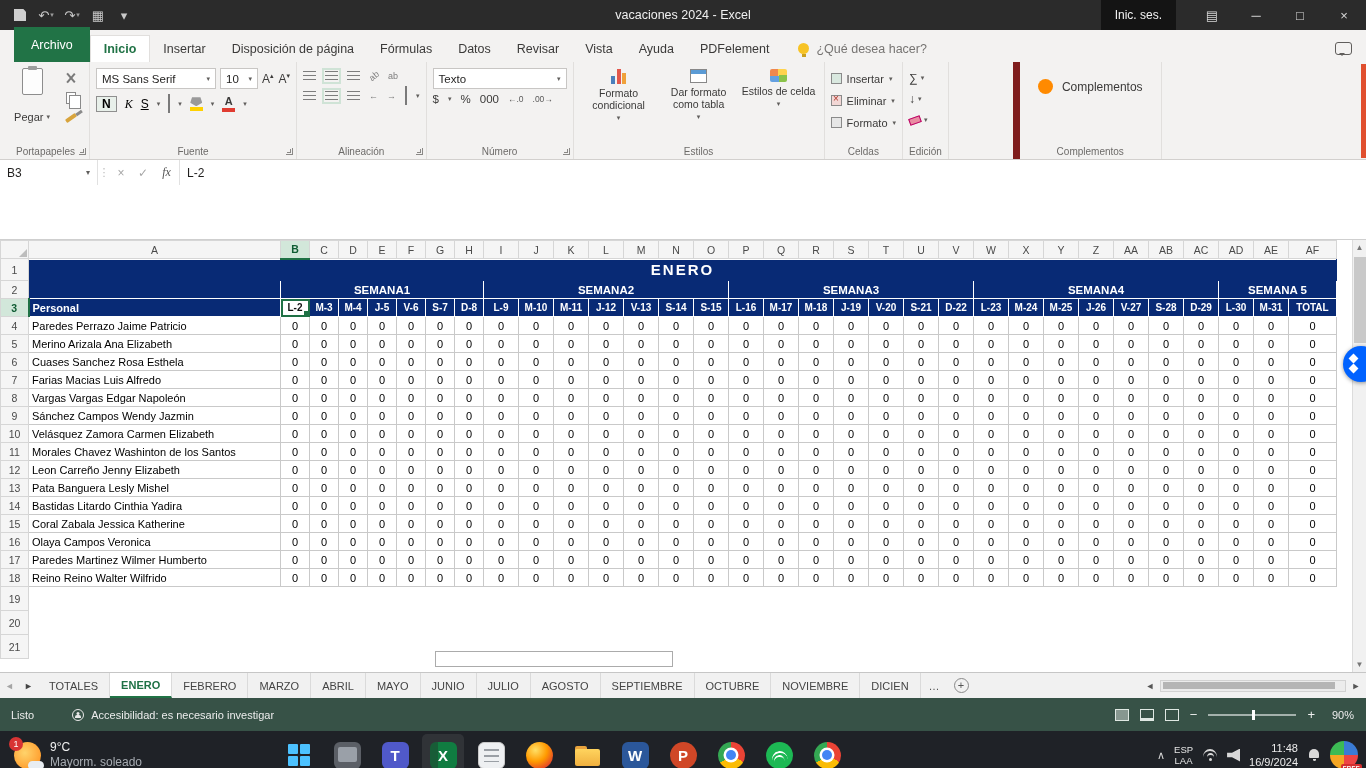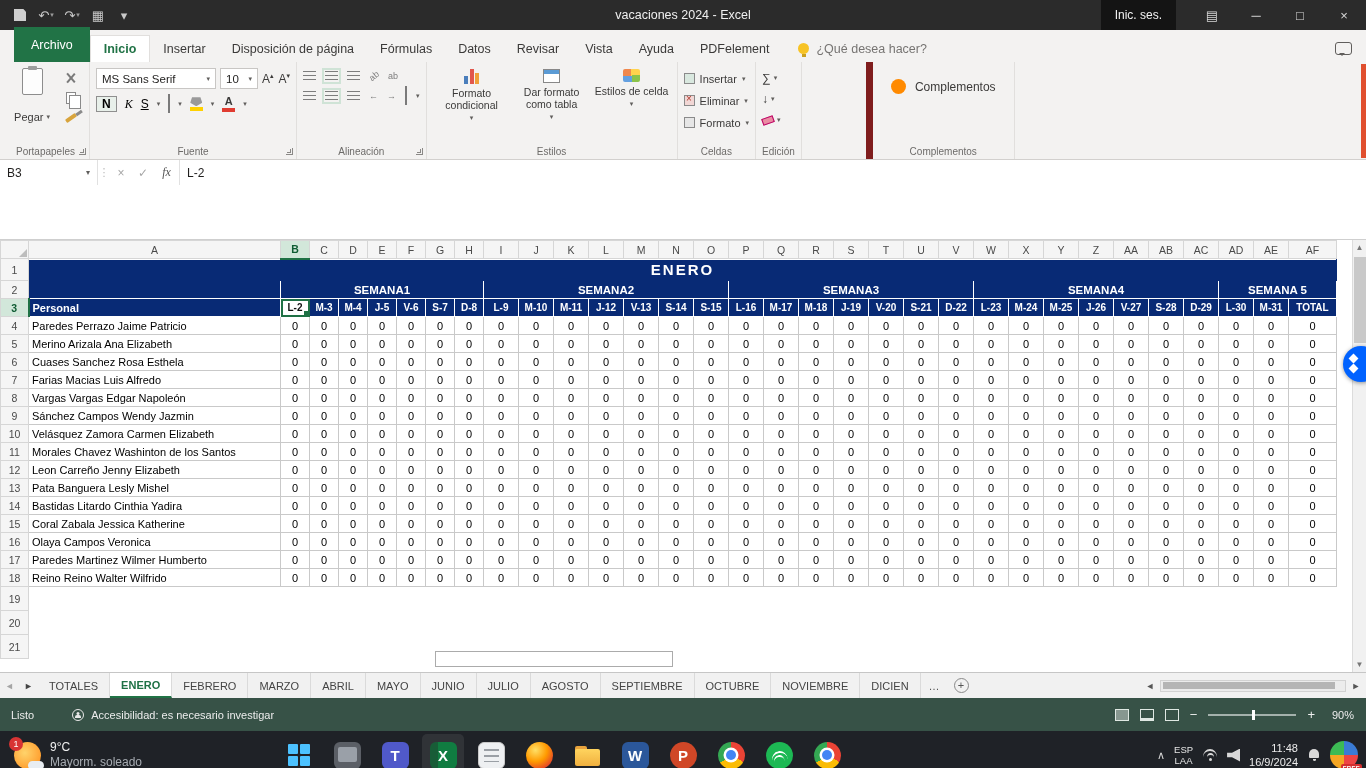--- a/index.html
+++ b/index.html
@@ -370,20 +370,40 @@
           <span class="i-ab">→</span>
           <span><span class="i-merge"></span></span>
             <span class="chev">▾</span>
         </div>
       </div>
     </div>
     <div class="rg-label">Alineación</div>
     <span class="dlg"></span>
   </div>
 
+  <div class="rgroup">
+    <div class="rg-body">
+      <div class="num-rows">
+        <div class="combo ncombo">
+            <span>Texto</span>
+            <span class="chev">▾</span>
+          </div>
+        <div class="num-row">
+          <span>$</span>
+            <span class="chev">▾</span>
+          <span>%</span>
+          <span>000</span>
+          <span class="dec">←.0</span>
+          <span class="dec">.00→</span>
+        </div>
+      </div>
+    </div>
+    <div class="rg-label">Número</div>
+    <span class="dlg"></span>
+  </div>
 
   <div class="rgroup">
     <div class="rg-body">
       <div class="sty-row">
         <div class="stybtn">
           <span class="i-condfmt">
               <span></span>
               <span></span>
               <span></span>
             </span>

